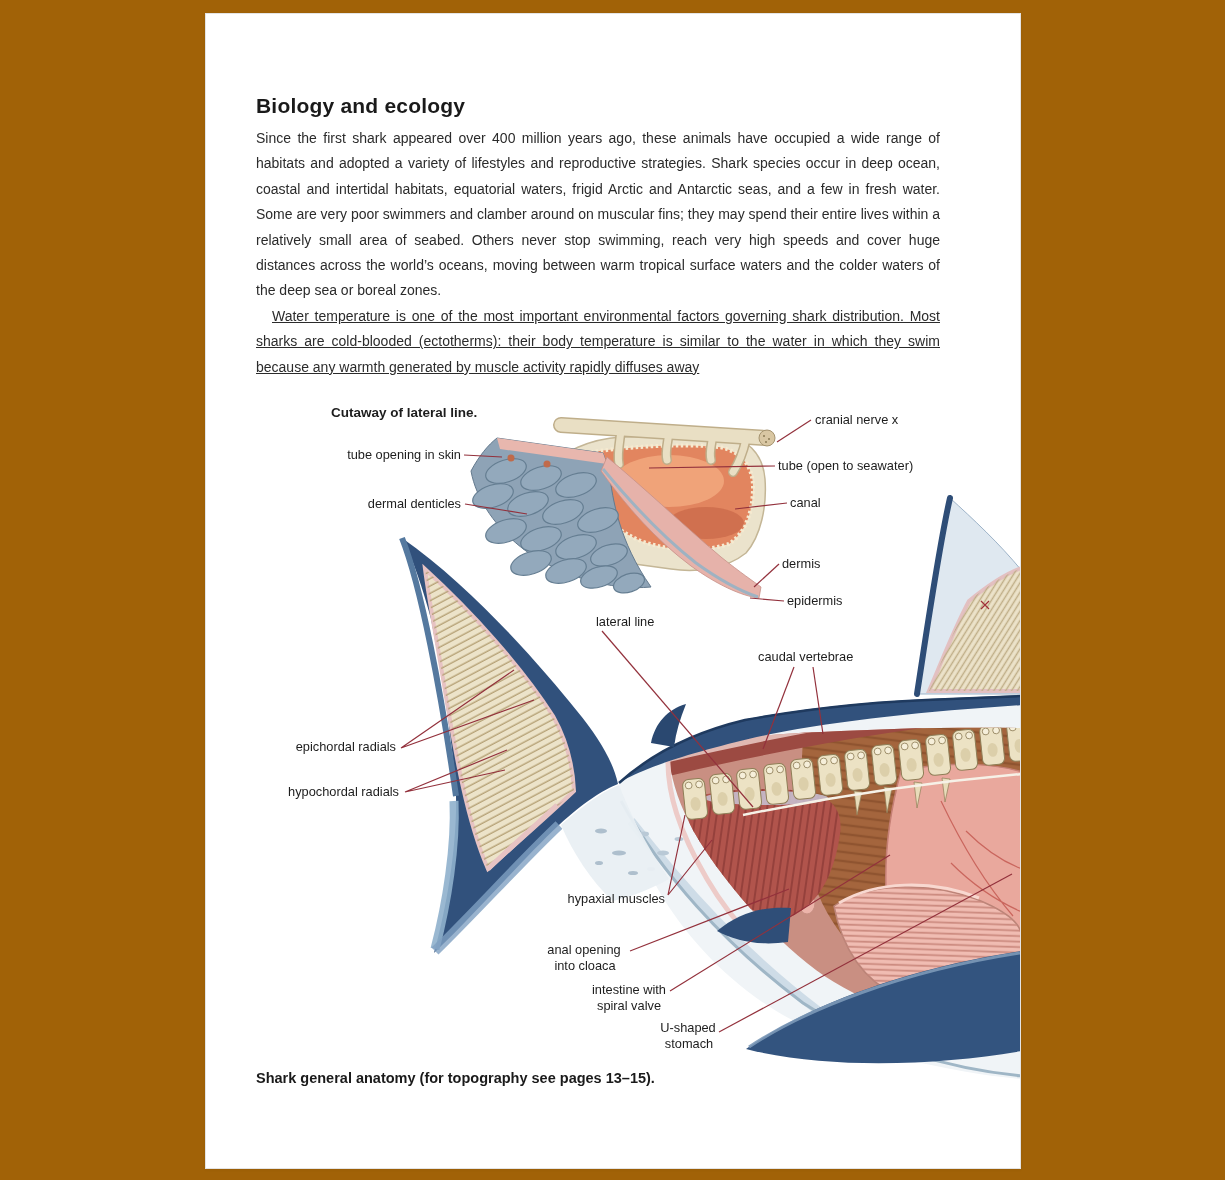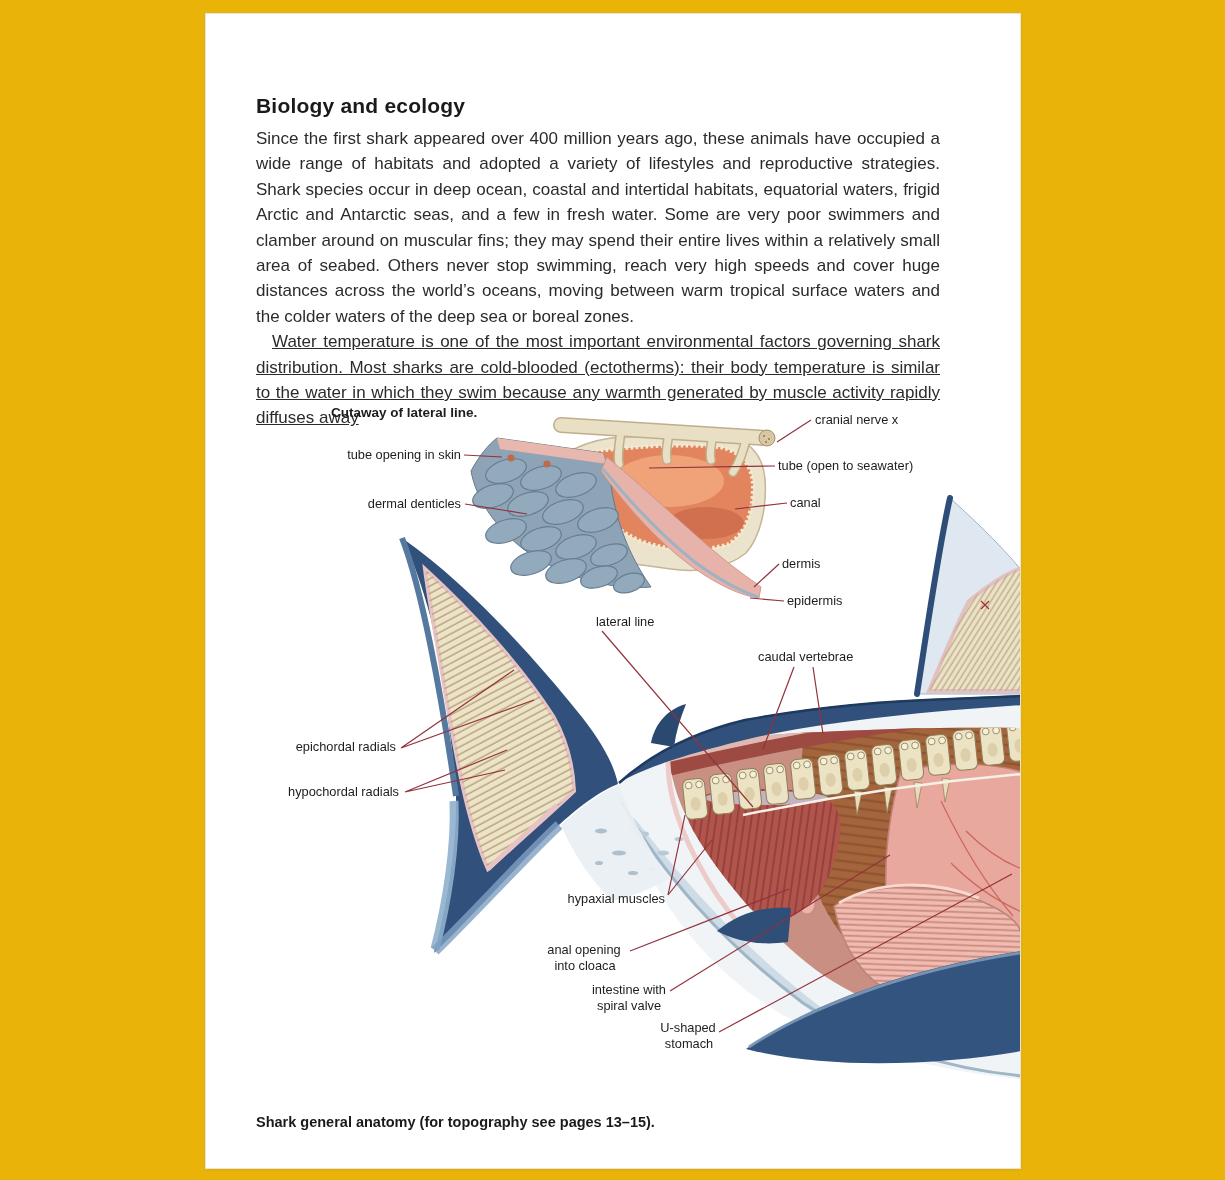--- a/index.html
+++ b/index.html
@@ -1,25 +1,25 @@
 <!DOCTYPE html>
 <html><head>
 <meta charset="utf-8">
 <style>
   html,body{margin:0;padding:0;background:#ffffff;}
-  .stage{position:relative;width:1225px;height:1180px;background:#eab308;overflow:hidden;
+  .stage{position:relative;width:1225px;height:1180px;background:#a16207;overflow:hidden;
          font-family:"Liberation Sans",sans-serif;}
   .page{position:absolute;left:205px;top:13px;width:814px;height:1154px;background:#ffffff;
         border:1px solid #e4e4e4;box-shadow:0 1px 3px rgba(0,0,0,0.05);}
   .heading{position:absolute;left:50px;top:80px;width:690px;margin:0;
            font-size:21px;font-weight:bold;color:#1a1a1a;letter-spacing:0.2px;}
   .bodycopy{position:absolute;left:50px;top:112px;width:684px;color:#2b2b2b;}
-  .bodycopy p{margin:0;font-size:17px;line-height:25.4px;text-align:justify;}
+  .bodycopy p{margin:0;font-size:14px;line-height:25.4px;text-align:justify;}
   .bodycopy p.indent{text-indent:16px;text-decoration:underline;}
-  .caption{position:absolute;left:50px;top:1100px;width:690px;margin:0;
+  .caption{position:absolute;left:50px;top:1056px;width:690px;margin:0;
            font-size:14.5px;font-weight:bold;color:#1a1a1a;}
   .figure{position:absolute;left:0px;top:385px;width:814px;height:702px;}
   svg text{font-family:"Liberation Sans",sans-serif;}
 </style>
 </head>
 <body>
 
 <div class="stage">
   <div class="page">
 

